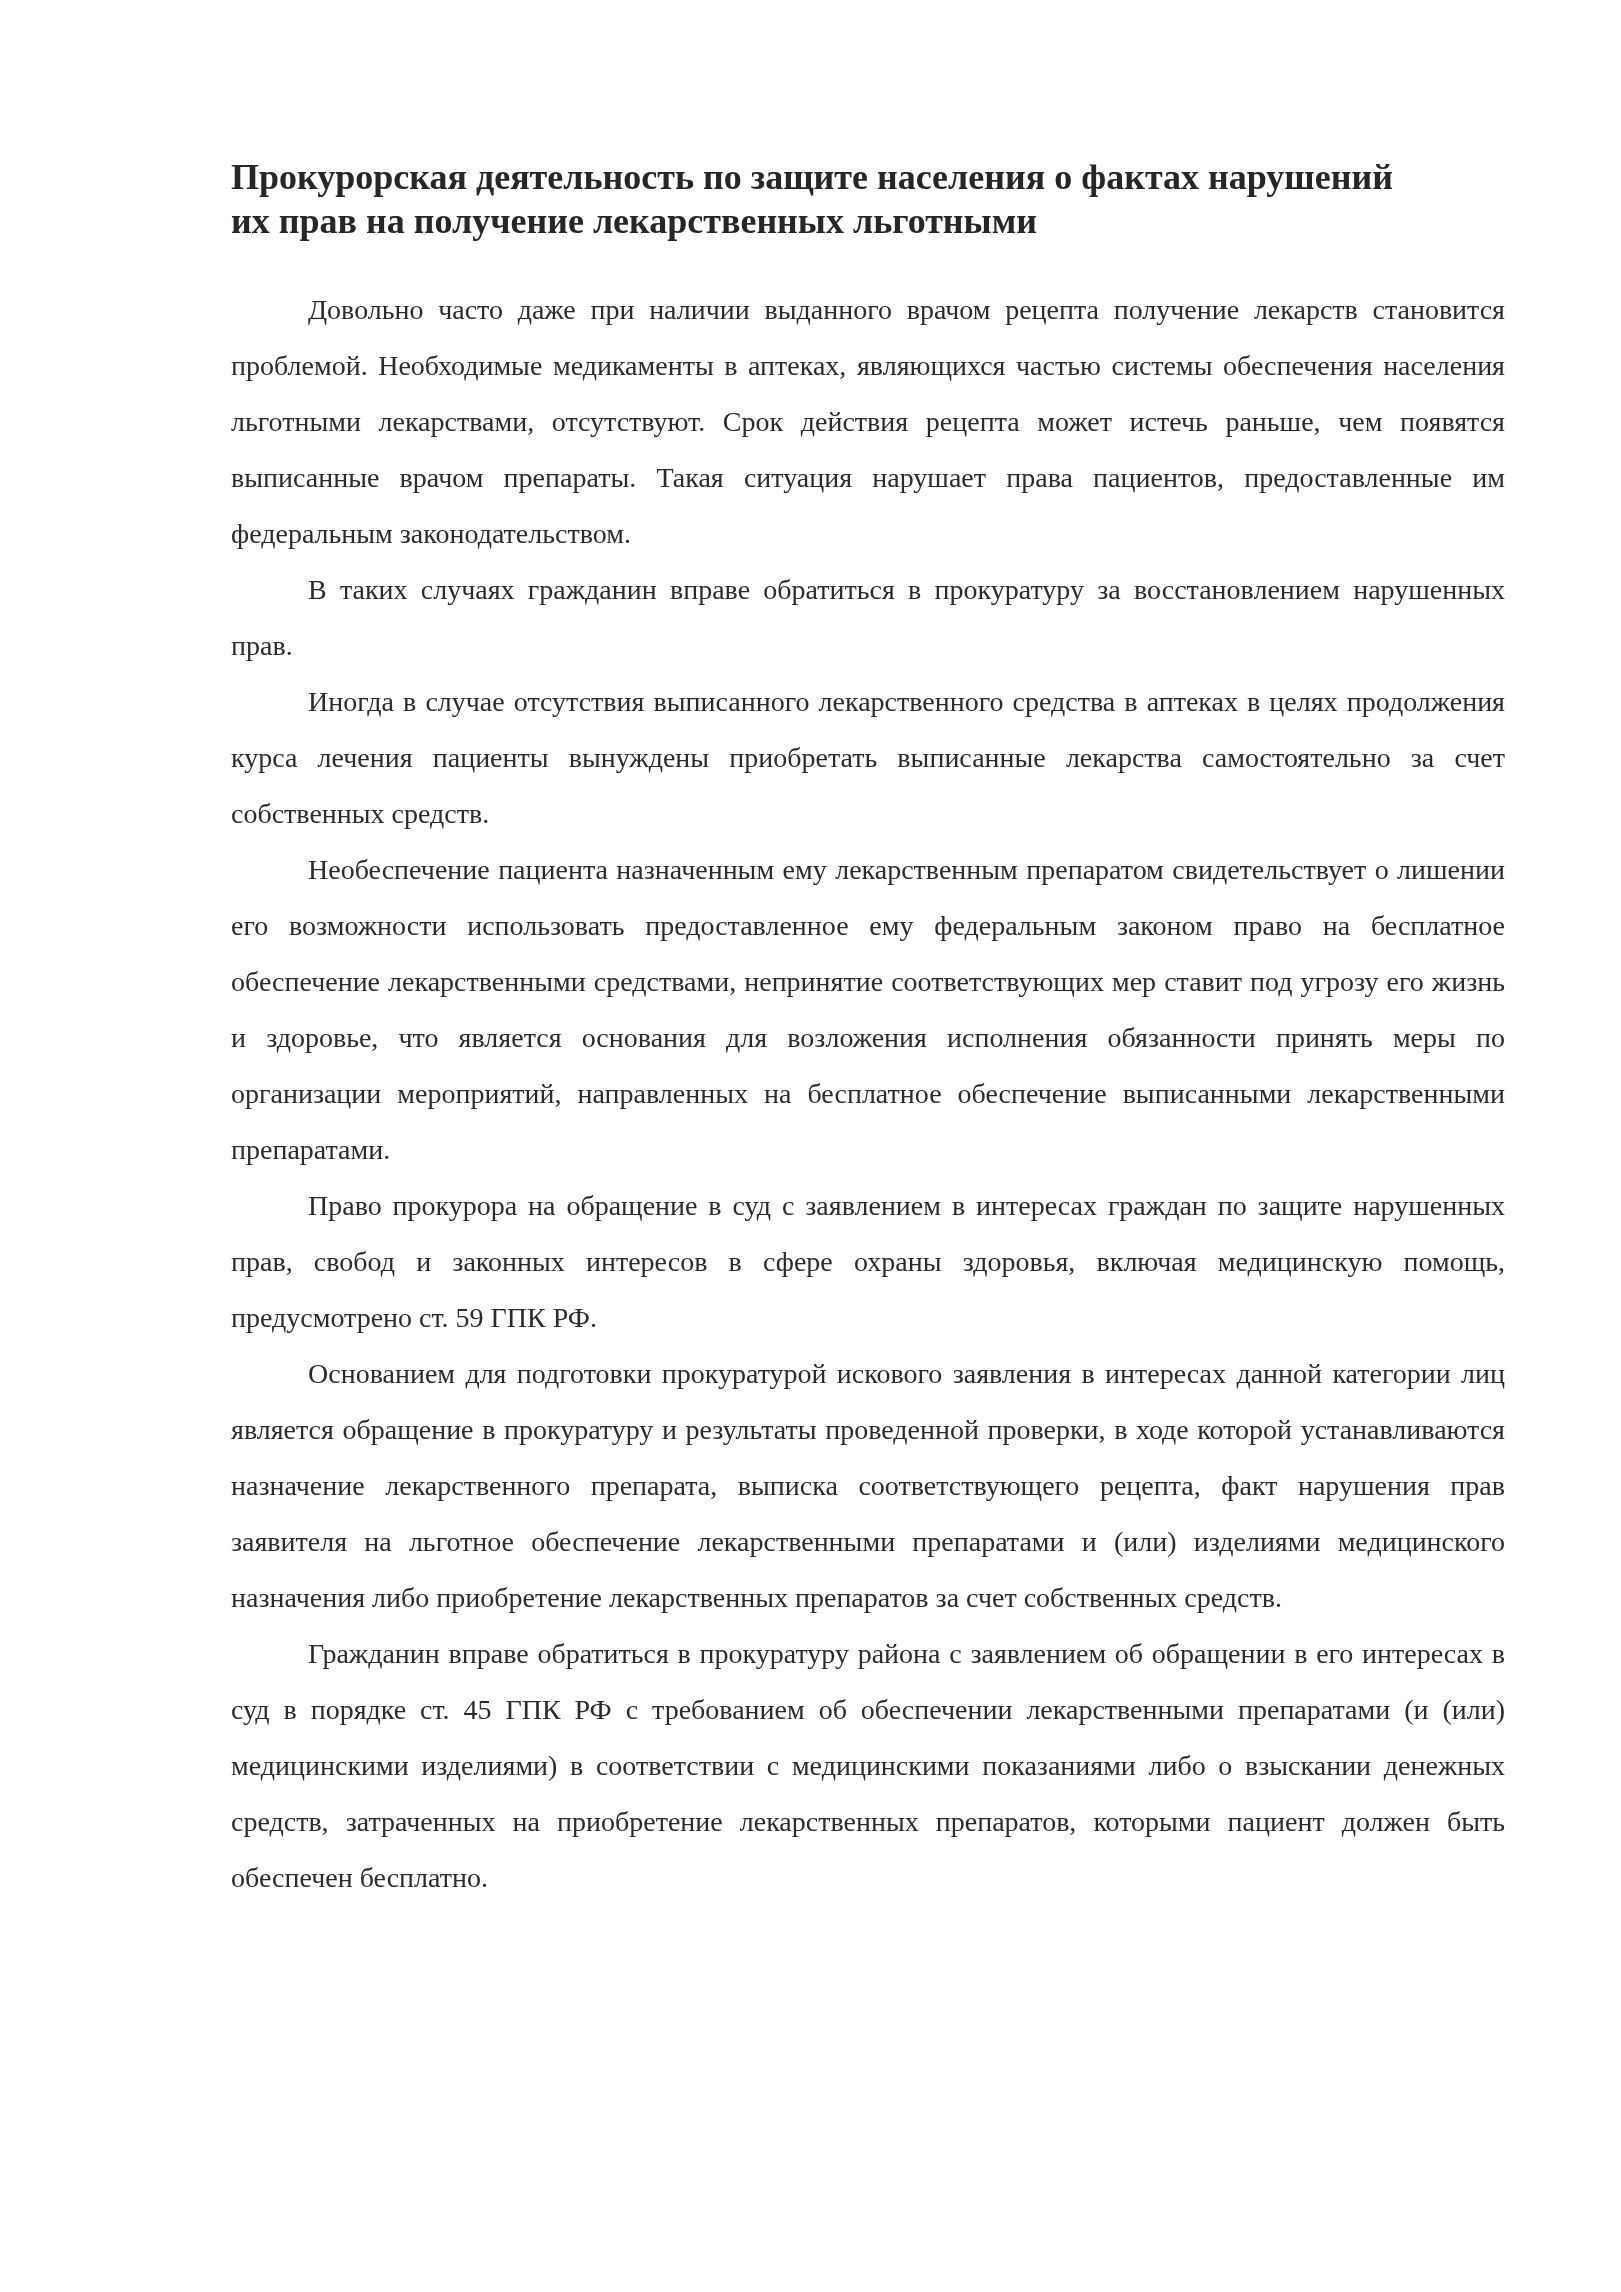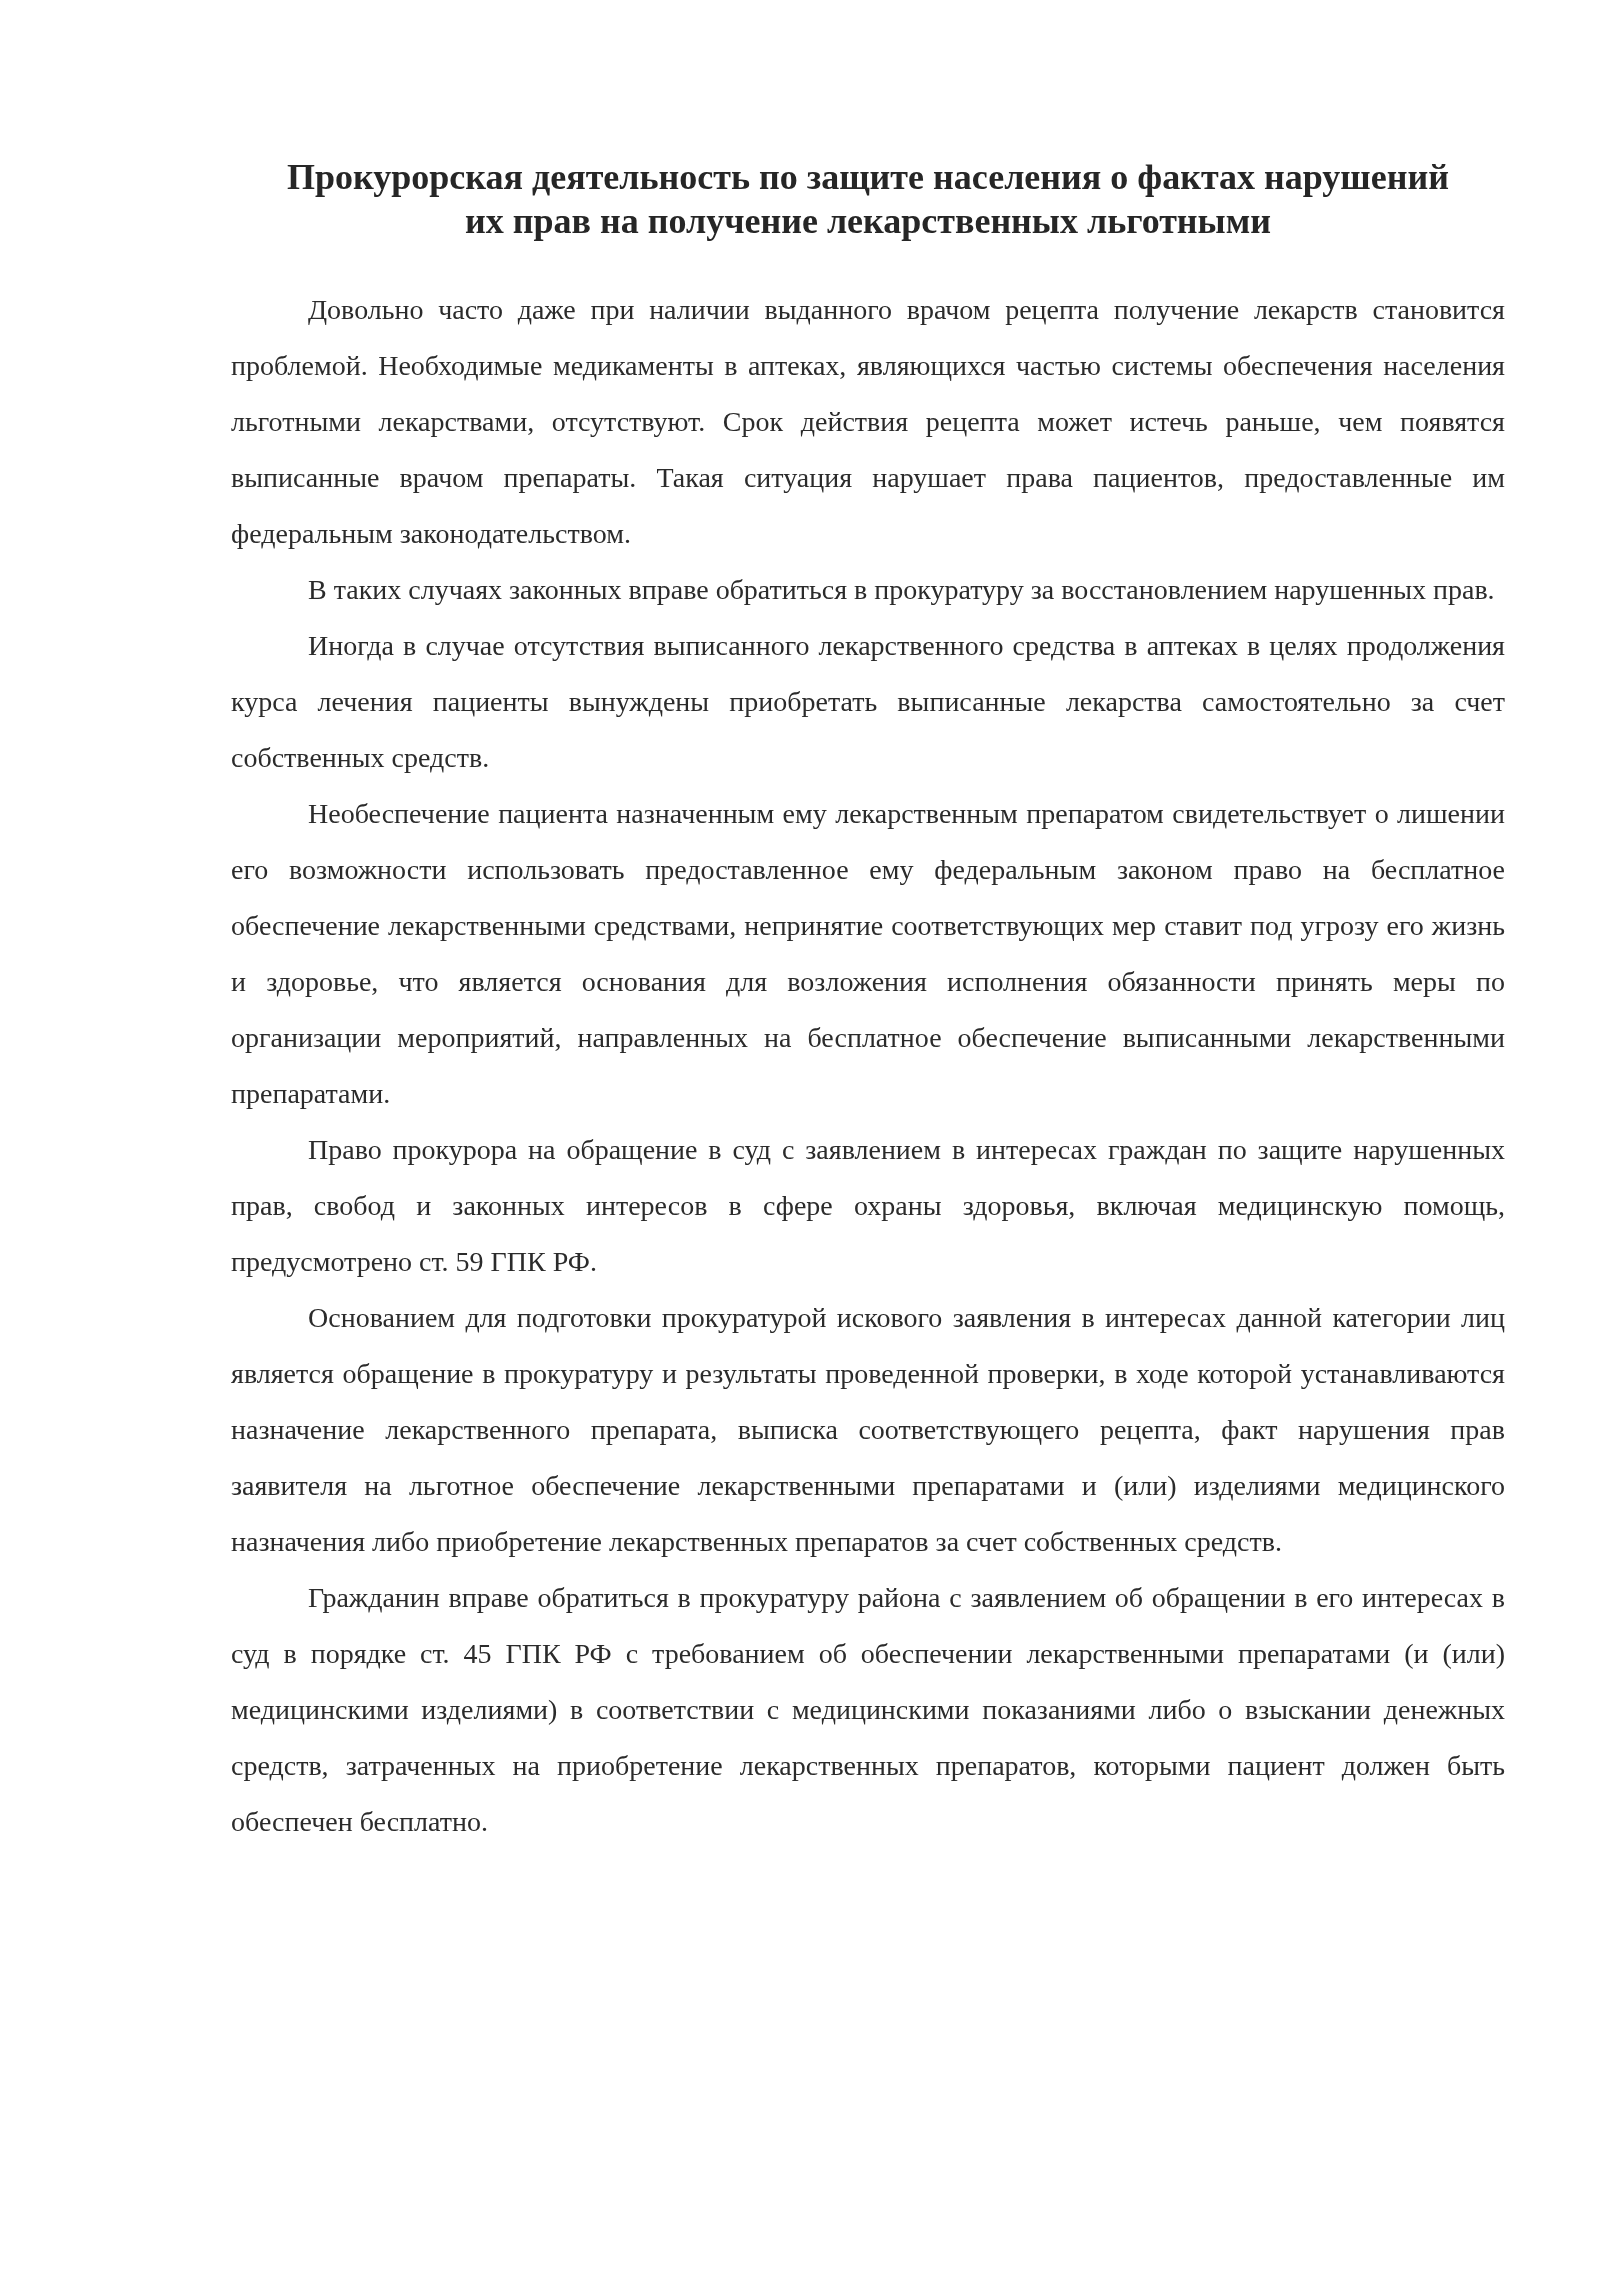--- a/index.html
+++ b/index.html
@@ -16,21 +16,20 @@
       color: #2b2b2b;
     }
     .page {
       position: absolute;
       left: 231px;
       top: 155px;
       width: 1274px;
     }
     .title {
       font-weight: bold;
-      text-align: center;
       font-size: 36px;
       line-height: 44px;
       margin: 0 0 39px 0;
       color: #262626;
     }
     .title span { display: block; }
     .para {
       font-size: 28px;
       line-height: 56px;
       text-align: justify;
@@ -43,21 +42,21 @@
 <body>
 
 <div class="page">
   <h1 class="title">
     <span>Прокурорская деятельность по защите населения о фактах нарушений</span>
     <span>их прав на получение лекарственных льготными</span>
   </h1>
 
   <div class="body-text">
     <p class="para">Довольно часто даже при наличии выданного врачом рецепта получение лекарств становится проблемой. Необходимые медикаменты в аптеках, являющихся частью системы обеспечения населения льготными лекарствами, отсутствуют. Срок действия рецепта может истечь раньше, чем появятся выписанные врачом препараты. Такая ситуация нарушает права пациентов, предоставленные им федеральным законодательством.</p>
-    <p class="para">В таких случаях законных вправе обратиться в прокуратуру за восстановлением нарушенных прав.</p>
+    <p class="para">В таких случаях гражданин вправе обратиться в прокуратуру за восстановлением нарушенных прав.</p>
     <p class="para">Иногда в случае отсутствия выписанного лекарственного средства в аптеках в целях продолжения курса лечения пациенты вынуждены приобретать выписанные лекарства самостоятельно за счет собственных средств.</p>
     <p class="para">Необеспечение пациента назначенным ему лекарственным препаратом свидетельствует о лишении его возможности использовать предоставленное ему федеральным законом право на бесплатное обеспечение лекарственными средствами, непринятие соответствующих мер ставит под угрозу его жизнь и здоровье, что является основания для возложения исполнения обязанности принять меры по организации мероприятий, направленных на бесплатное обеспечение выписанными лекарственными препаратами.</p>
     <p class="para">Право прокурора на обращение в суд с заявлением в интересах граждан по защите нарушенных прав, свобод и законных интересов в сфере охраны здоровья, включая медицинскую помощь, предусмотрено ст. 59 ГПК РФ.</p>
     <p class="para">Основанием для подготовки прокуратурой искового заявления в интересах данной категории лиц является обращение в прокуратуру и результаты проведенной проверки, в ходе которой устанавливаются назначение лекарственного препарата, выписка соответствующего рецепта, факт нарушения прав заявителя на льготное обеспечение лекарственными препаратами и (или) изделиями медицинского назначения либо приобретение лекарственных препаратов за счет собственных средств.</p>
     <p class="para">Гражданин вправе обратиться в прокуратуру района с заявлением об обращении в его интересах в суд в порядке ст. 45 ГПК РФ с требованием об обеспечении лекарственными препаратами (и (или) медицинскими изделиями) в соответствии с медицинскими показаниями либо о взыскании денежных средств, затраченных на приобретение лекарственных препаратов, которыми пациент должен быть обеспечен бесплатно.</p>
   </div>
 </div>
 
 
 </body></html>

